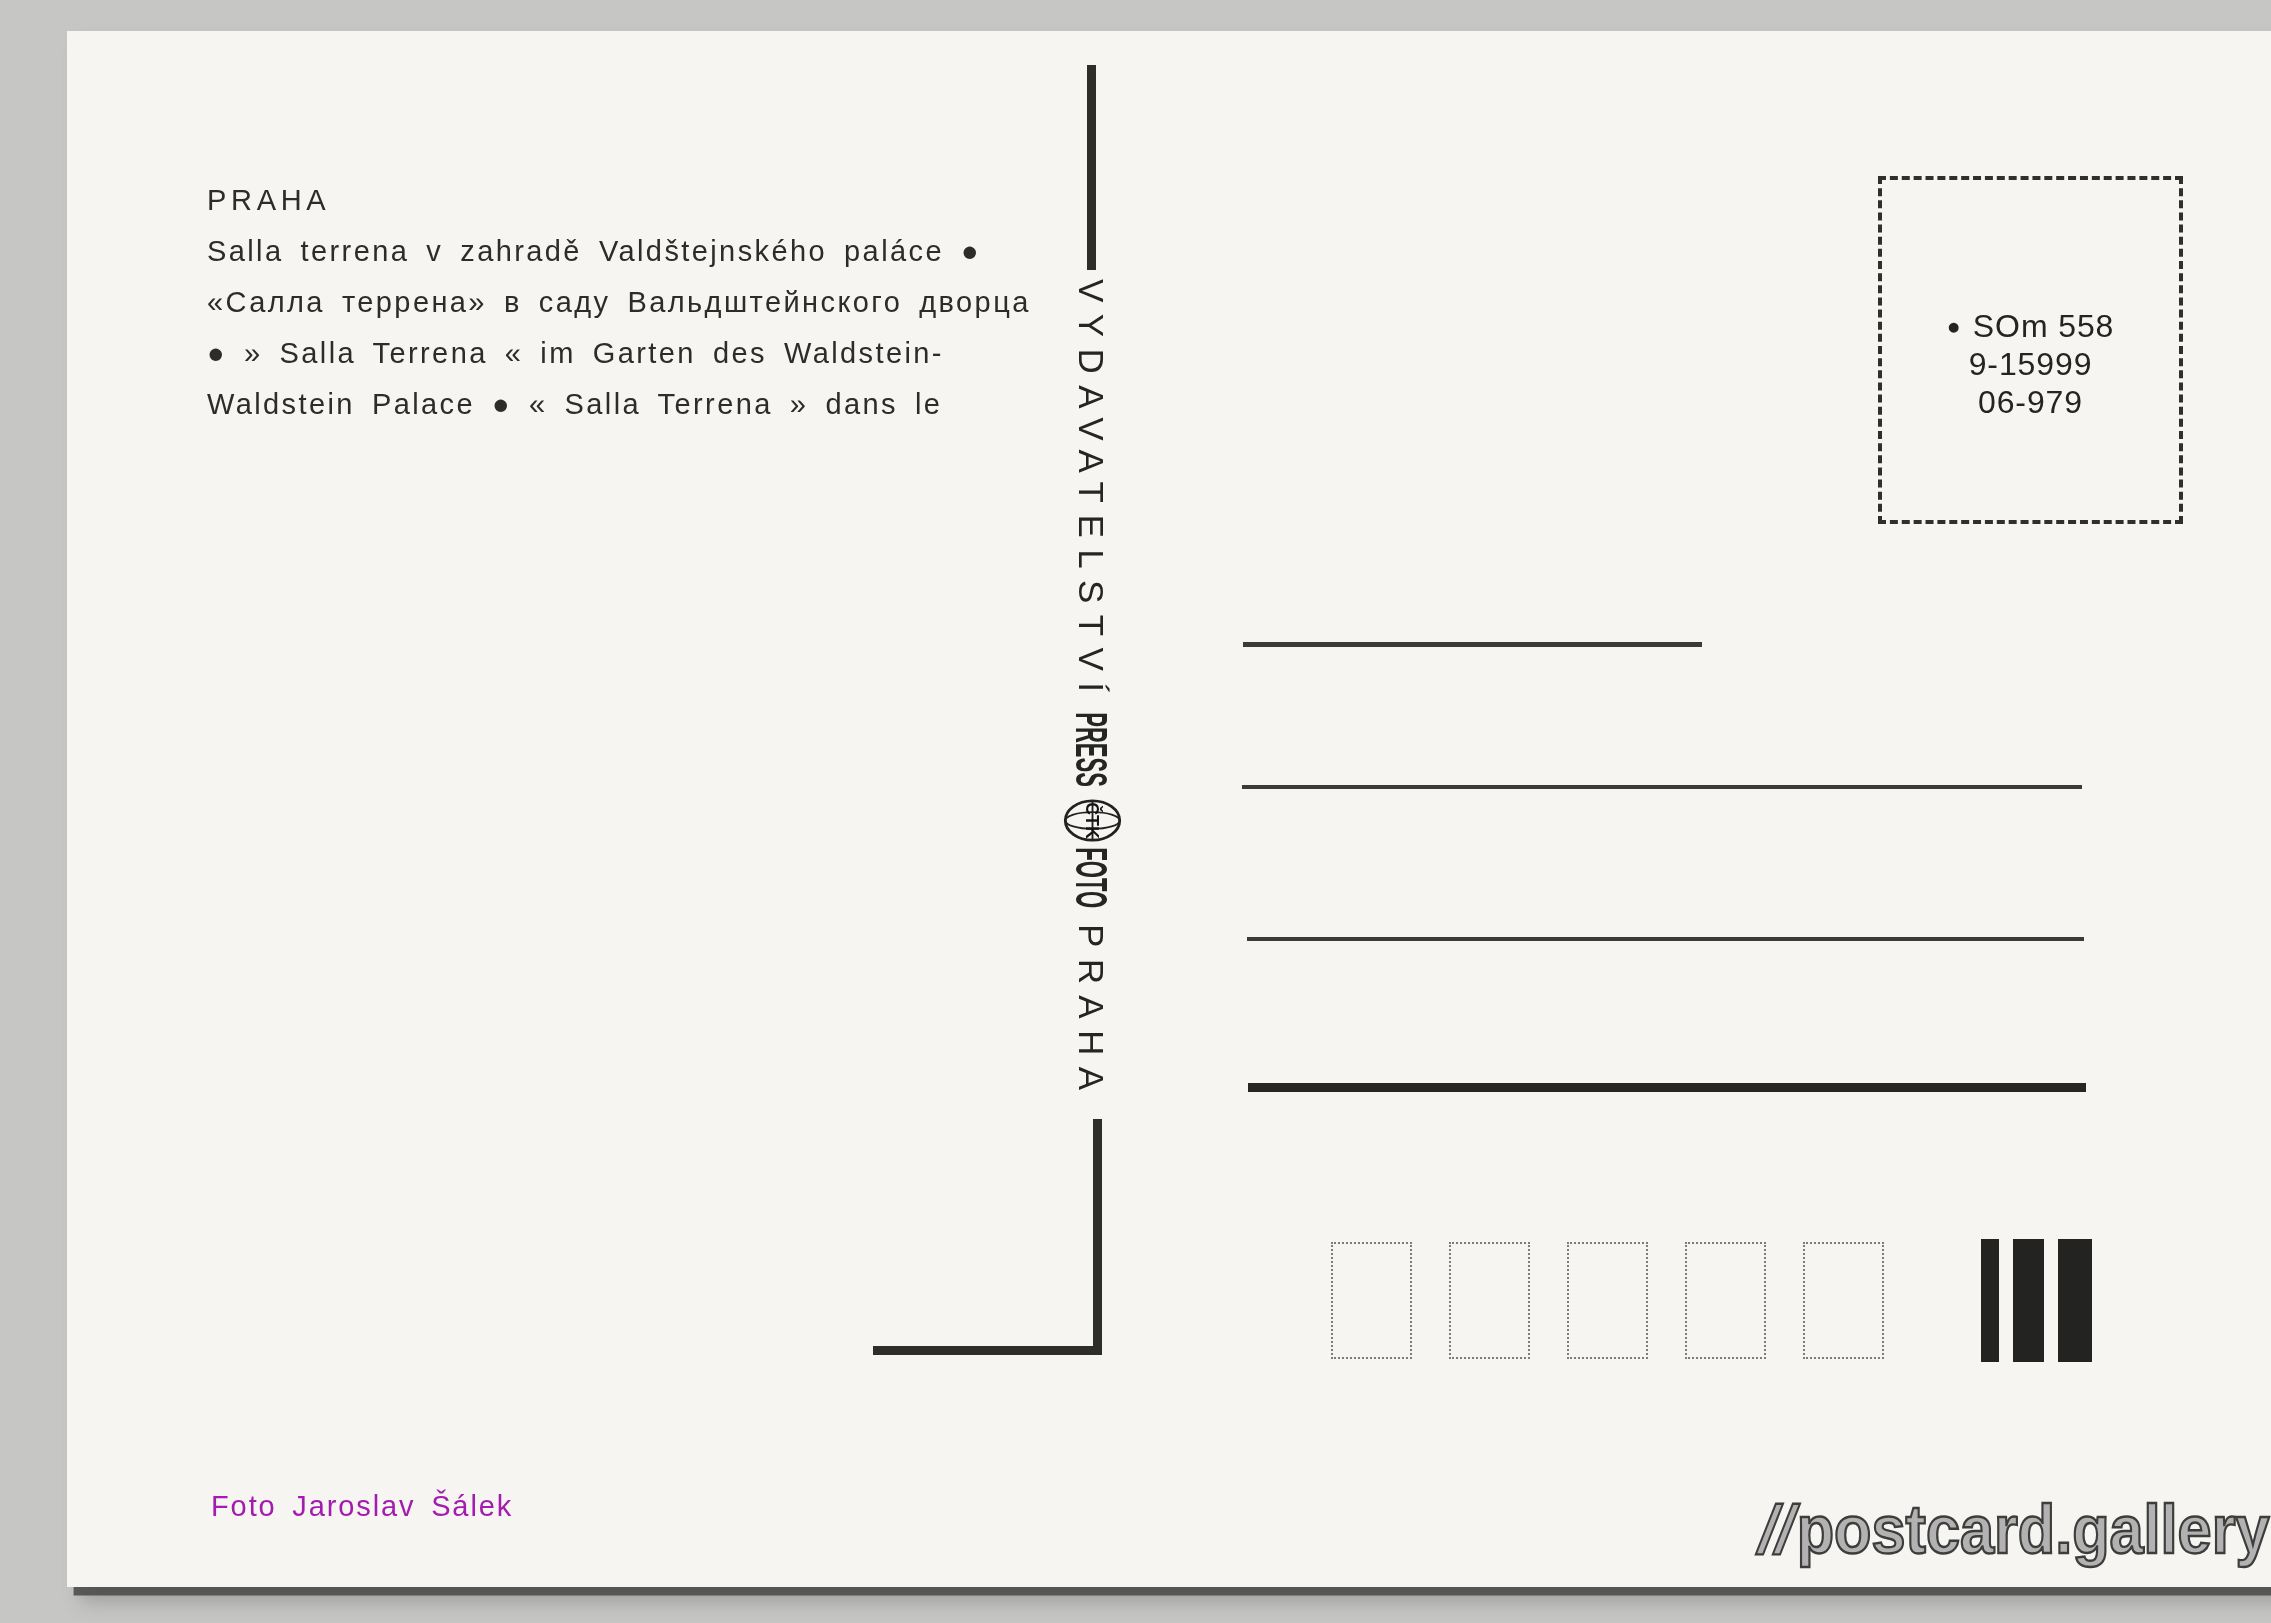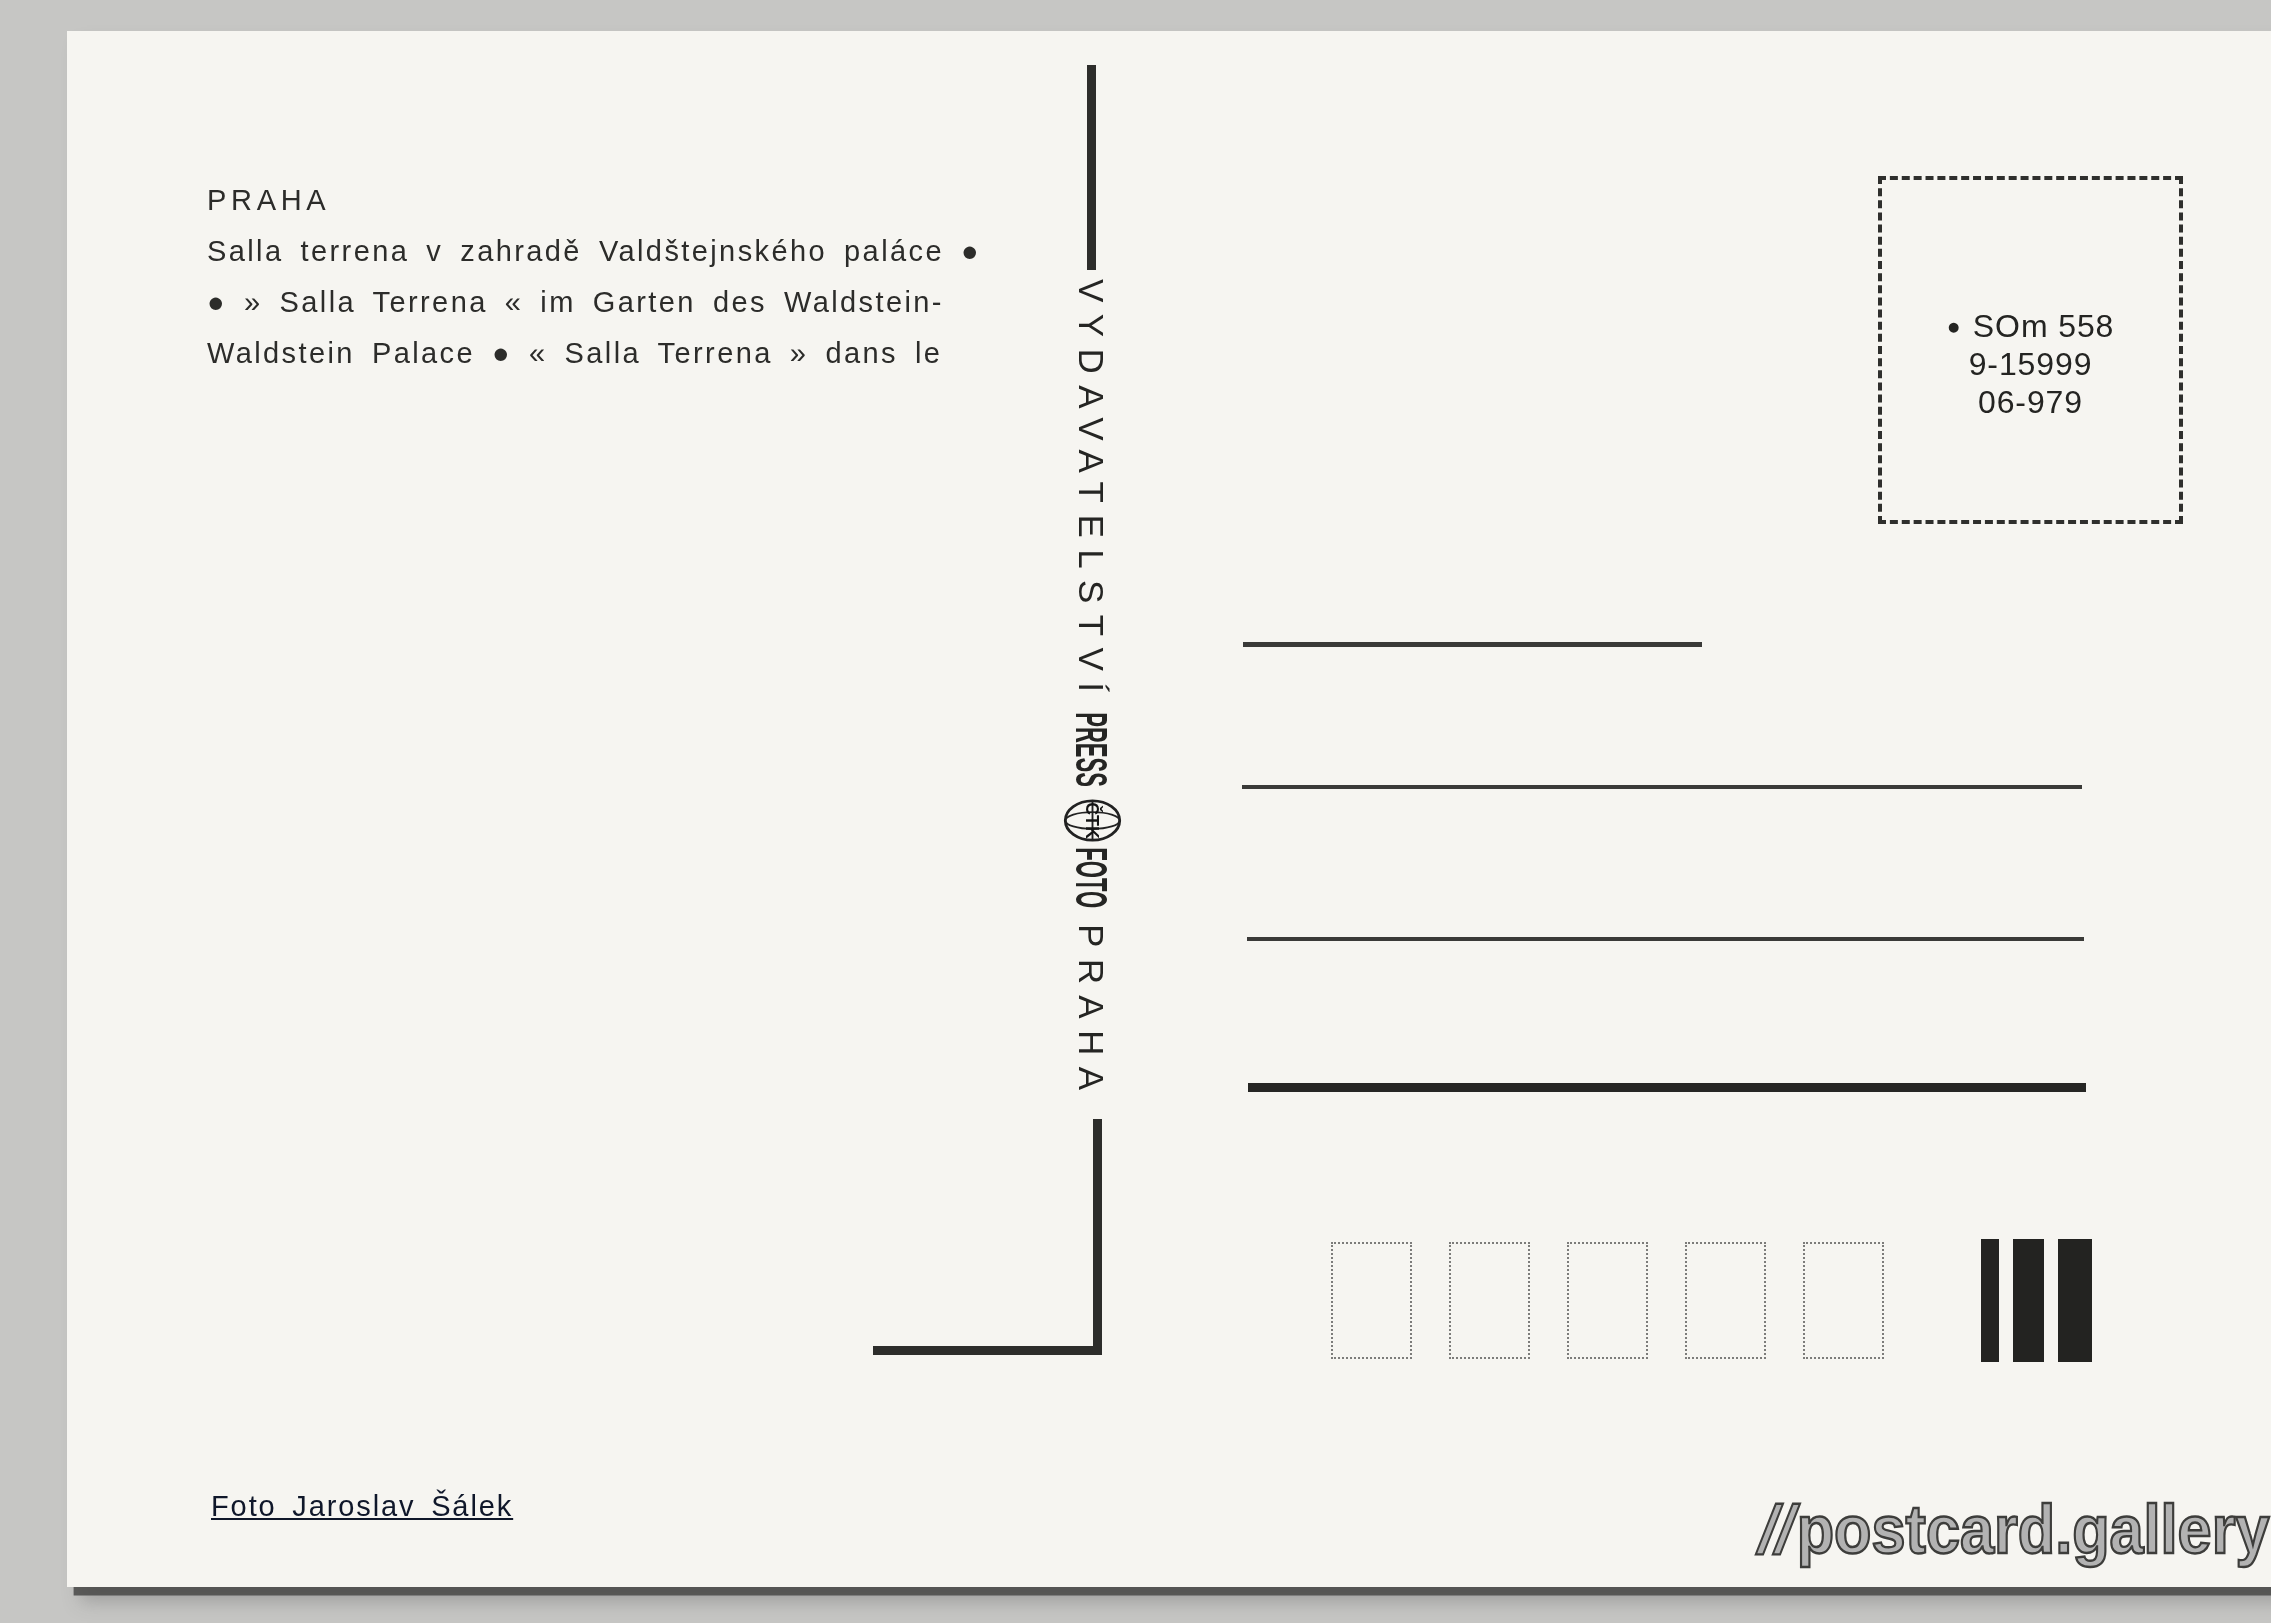--- a/index.html
+++ b/index.html
@@ -61,21 +61,21 @@
     border:2.8px dotted #7c7c7a; background:transparent;
   }
   
   .bar { position:absolute; top:1208px; height:123px; background:#232321; }
   .bar.b1 { left:1914px; width:18px; }
   .bar.b2 { left:1946px; width:31px; }
   .bar.b3 { left:1991px; width:34px; }
   
   .photo-credit {
     position:absolute; left:144px; top:1459px;
-    font-size:29px; letter-spacing:1.9px; word-spacing:5.7px; color:#0f172a; white-space:nowrap;text-decoration:underline;
+    font-size:29px; letter-spacing:1.9px; word-spacing:5.7px; color:#a21caf; white-space:nowrap;
   }
   
   .watermark {
     position:absolute; left:1722px; top:1490px; white-space:nowrap;
     font-size:68px; font-weight:700; letter-spacing:0;
     color:rgba(255,255,255,0.55);
     -webkit-text-stroke:2.4px #3d3d3b;
     text-shadow:0 0 0.9px #555;
     transform:scaleX(0.9); transform-origin:left top;
   }
@@ -84,20 +84,21 @@
 </head>
 <body>
 
 <div class="canvas">
 
   <div class="postcard">
 
     <div class="caption">
       <div class="heading">PRAHA</div>
       <div>Salla terrena v zahradě Valdštejnského paláce ●</div>
+      <div>«Салла террена» в саду Вальдштейнского дворца</div>
       <div>● » Salla Terrena « im Garten des Waldstein-</div>
       <div>Waldstein Palace ● « Salla Terrena » dans le</div>
     </div>
 
     <div class="spine-line top"></div>
     <div class="spine-text">
       <span class="spine-spaced">VYDAVATELSTVÍ</span>
       <span class="spine-condensed">PRESS</span>
       <span class="ctk-globe">
         <svg width="45" height="61" viewBox="0 0 48 64">

